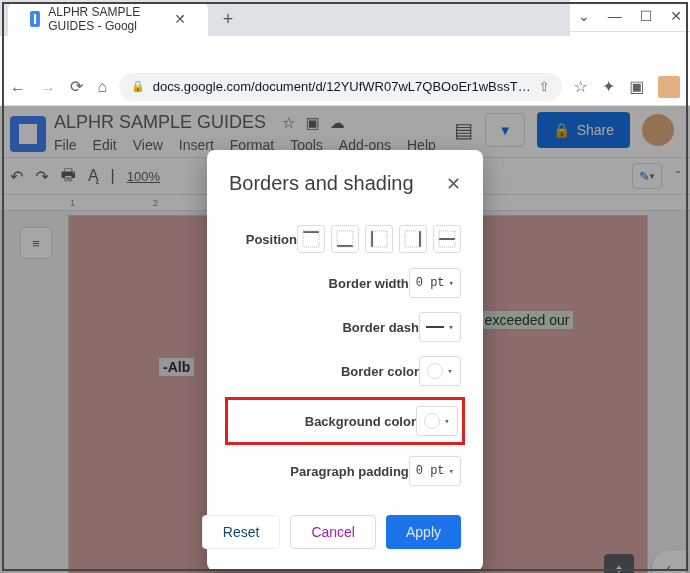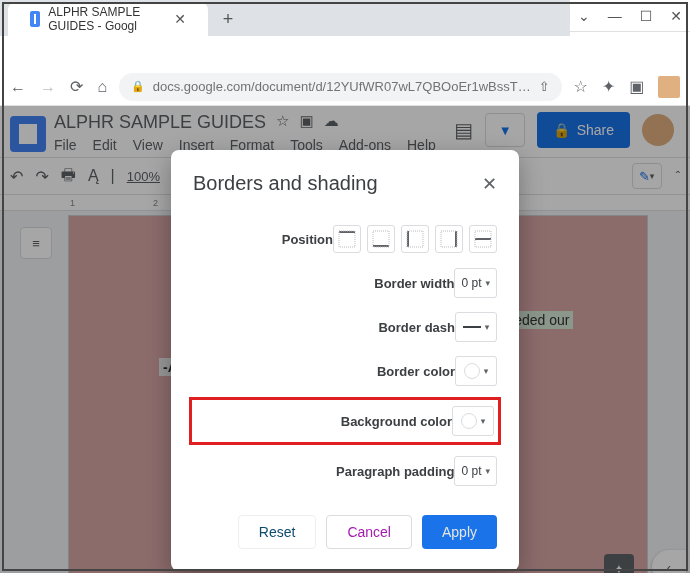--- a/index.html
+++ b/index.html
@@ -14,34 +14,34 @@
   .tab { background: #fff; height: 34px; width: 200px; border-radius: 8px 8px 0 0; display: flex; align-items: center; padding: 0 22px; gap: 8px; font-size: 12px; color: #333; }
   .tab .docs-favicon { width: 16px; height: 16px; background: #4285f4; border-radius: 2px; position: relative; }
   .tab .docs-favicon::after { content:""; position:absolute; inset:3px 4px; background:white; }
   .tab .close { margin-left: auto; font-size: 14px; color: #555; }
   .new-tab { width: 28px; height: 28px; display:flex; align-items:center; justify-content:center; color:#555; font-size:18px; margin-left:6px; margin-bottom:3px;}
   
   .browser-toolbar { height: 38px; background: #fff; display: flex; align-items: center; padding: 0 10px; gap: 12px; border-bottom: 1px solid #e0e0e0; margin-top:36px;}
   .nav-icons { display:flex; gap:14px; color:#5f6368; font-size:16px; align-items:center;}
   .url-bar { flex: 1; height: 28px; background: #f1f3f4; border-radius: 14px; display: flex; align-items: center; padding: 0 12px; gap: 8px; color: #5f6368; font-size: 13px; }
   .url-bar .lock { font-size:11px; }
-  .url-bar .url-text { color:#737373; white-space:nowrap; overflow:hidden; text-overflow:ellipsis; flex:1;}
+  .url-bar .url-text { color:#0f172a; white-space:nowrap; overflow:hidden; text-overflow:ellipsis; flex:1;}
   .browser-right { display:flex; gap:14px; align-items:center; color:#5f6368; font-size:16px;}
   .avatar-small { width:22px; height:22px; background:#e0b080; border-radius:2px;}
   
   
   .app-wrap { position: relative; height: calc(573px - 36px - 38px); }
   .dim-overlay { position:absolute; inset:0; background: rgba(0,0,0,0.35); z-index: 5; pointer-events:none;}
   
   
   .docs-header { display:flex; padding: 6px 16px 0 10px; align-items:flex-start; gap:8px; background:#fff;}
   .docs-logo { width:36px; height:36px; background:#4285f4; border-radius:4px; margin-top:4px; position:relative;}
   .docs-logo::after{content:""; position:absolute; inset:8px 9px; background:white;}
   .docs-title-area { flex:1; }
-  .doc-title-line { display:flex; gap:10px; }
+  .doc-title-line { display:flex; align-items:center; gap:16px; }
   .doc-title { font-size:18px; color:#5f6368; }
   .title-icons { color:#5f6368; display:flex; gap:10px; font-size:15px;}
   .menubar { display:flex; gap:16px; font-size:14px; color:#5f6368; margin-top:4px;}
   .docs-right { display:flex; align-items:center; gap:12px;}
   .comment-icon{ color:#5f6368; font-size:20px;}
   .present-btn { width:40px; height:34px; border:1px solid #dadce0; border-radius:4px; display:flex; align-items:center; justify-content:center; color:#1a73e8;}
   .share-btn { background:#1a73e8; color:#fff; border:none; border-radius:4px; height:36px; padding:0 16px; font-size:14px; font-weight:500; display:flex; align-items:center; gap:6px;}
   .profile { width:32px; height:32px; background:#e0b080; border-radius:50%;}
   
   
@@ -57,31 +57,31 @@
   .outline-icon { position:absolute; left:20px; top:32px; width:32px; height:32px; border:1px solid #dadce0; border-radius:4px; background:#fff; display:flex; align-items:center; justify-content:center; color:#5f6368;}
   .page { position:absolute; left:68px; top:20px; width:580px; height:500px; background:#d8a5a5; border:1px solid #ccc;}
   .doc-text-line { position:absolute; background:#d8e8d8; padding:1px 4px; font-size:14px; color:#333;}
   .albert { left:90px; top:142px; font-weight:bold; background:#e8e8e8;}
   .tech { left:340px; top:95px; }
   .explore-btn { position:absolute; bottom:14px; right:56px; width:30px; height:30px; background:#5f6368; border-radius:4px; display:flex; align-items:center; justify-content:center; color:#fff;}
   .collapse-btn { position:absolute; bottom:14px; right:4px; width:34px; height:34px; background:#fff; border-radius:50% 0 0 50%; box-shadow:0 1px 3px rgba(0,0,0,0.3); display:flex; align-items:center; justify-content:center; color:#5f6368;}
   
   
   .dialog-backdrop { position:absolute; inset:0; z-index:10; display:flex; justify-content:center; align-items:flex-start; padding-top:44px;}
-  .dialog { width: 348px; background:#fff; border-radius:8px; box-shadow:0 8px 24px rgba(0,0,0,0.3); padding:22px; }
+  .dialog { width: 276px; background:#fff; border-radius:8px; box-shadow:0 8px 24px rgba(0,0,0,0.3); padding:22px; }
   .dialog-header { display:flex; align-items:center; justify-content:space-between; margin-bottom:22px;}
   .dialog-title { font-size:20px; color:#3c4043; font-weight:400;}
   .dialog-close { font-size:18px; color:#5f6368; cursor:pointer;}
   .row { display:flex; align-items:center; justify-content:flex-end; min-height:44px;}
   .row-label { font-size:13px; color:#3c4043; font-weight:600;}
   .row-highlighted { border:3px solid #e02020; padding:6px 4px; margin:4px -4px;}
   .pos-group { display:flex; gap:6px;}
   .pos-btn { width:28px; height:28px; border:1px solid #dadce0; border-radius:3px; display:flex; align-items:center; justify-content:center; background:#fff;}
   .pos-btn svg { width:18px; height:18px; }
-  .dropdown { min-width:42px; height:30px; border:1px solid #dadce0; border-radius:3px; display:flex; align-items:center; justify-content:center; gap:4px; padding:0 6px; font-size:12px; color:#3c4043;}
+  .dropdown { min-width:42px; height:30px; border:1px solid #dadce0; border-radius:3px; display:flex; align-items:center; justify-content:center; gap:4px; padding:0 6px; font-size:12px; color:#3c4043;font-family:Liberation Mono, monospace;}
   .caret { font-size:9px; color:#5f6368;}
   .color-circle { width:16px; height:16px; border:1px solid #dadce0; border-radius:50%;}
   .dash-sample { width:18px; height:2px; background:#3c4043;}
   .dialog-footer { display:flex; justify-content:flex-end; gap:10px; margin-top:22px;}
   .btn { height:34px; padding:0 20px; border-radius:4px; font-size:14px; font-weight:500; border:none; cursor:pointer;}
   .btn-reset { background:#fff; color:#0c4a6e; border:1px solid #eee;}
   .btn-cancel { background:#fff; color:#a21caf; border:1px solid #dadce0;}
   .btn-apply { background:#1a73e8; color:#e5e5e5;text-align:right;}
   
   .frame-border { position:absolute; inset:2px; border:2px solid #444; pointer-events:none; z-index:50;}

